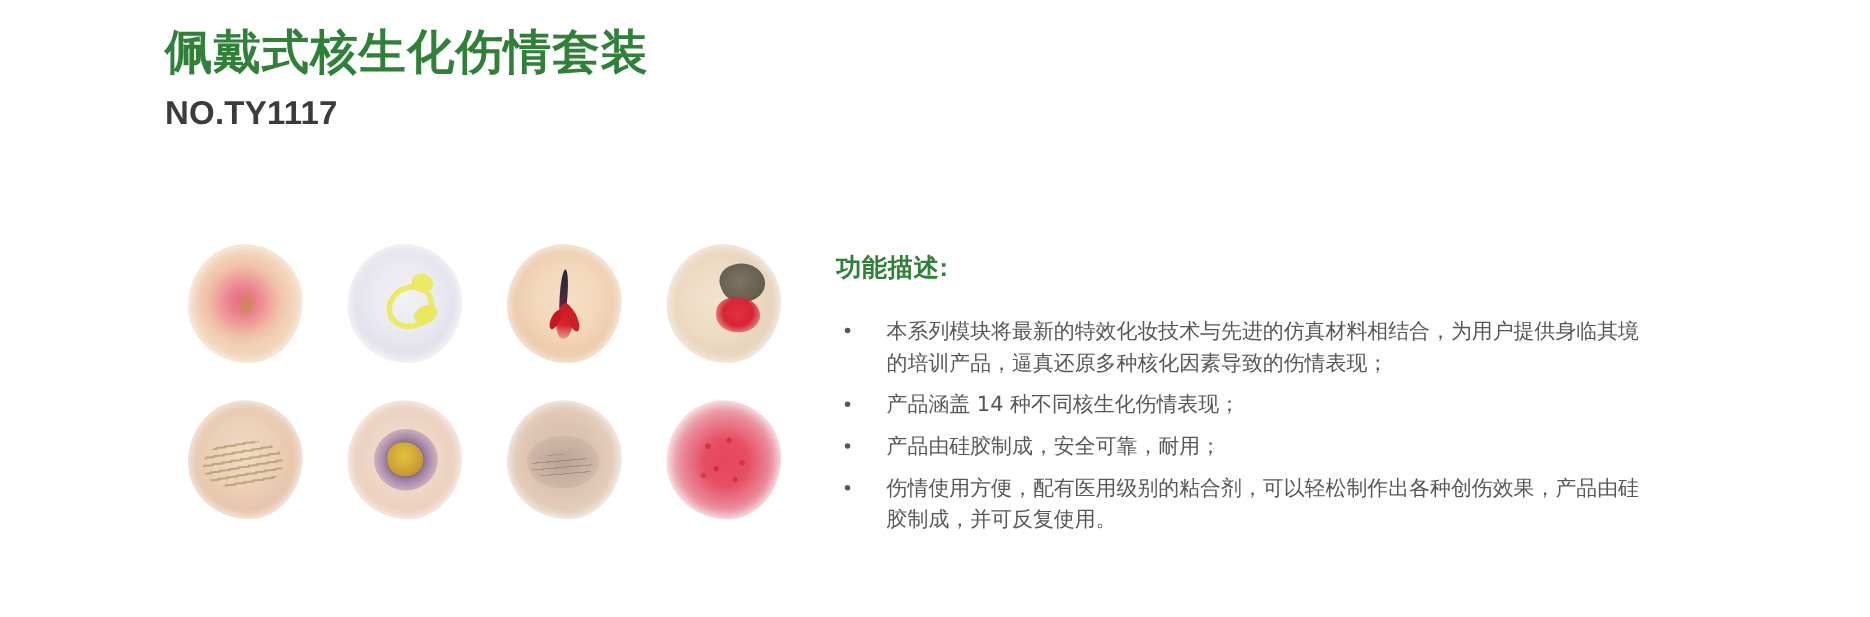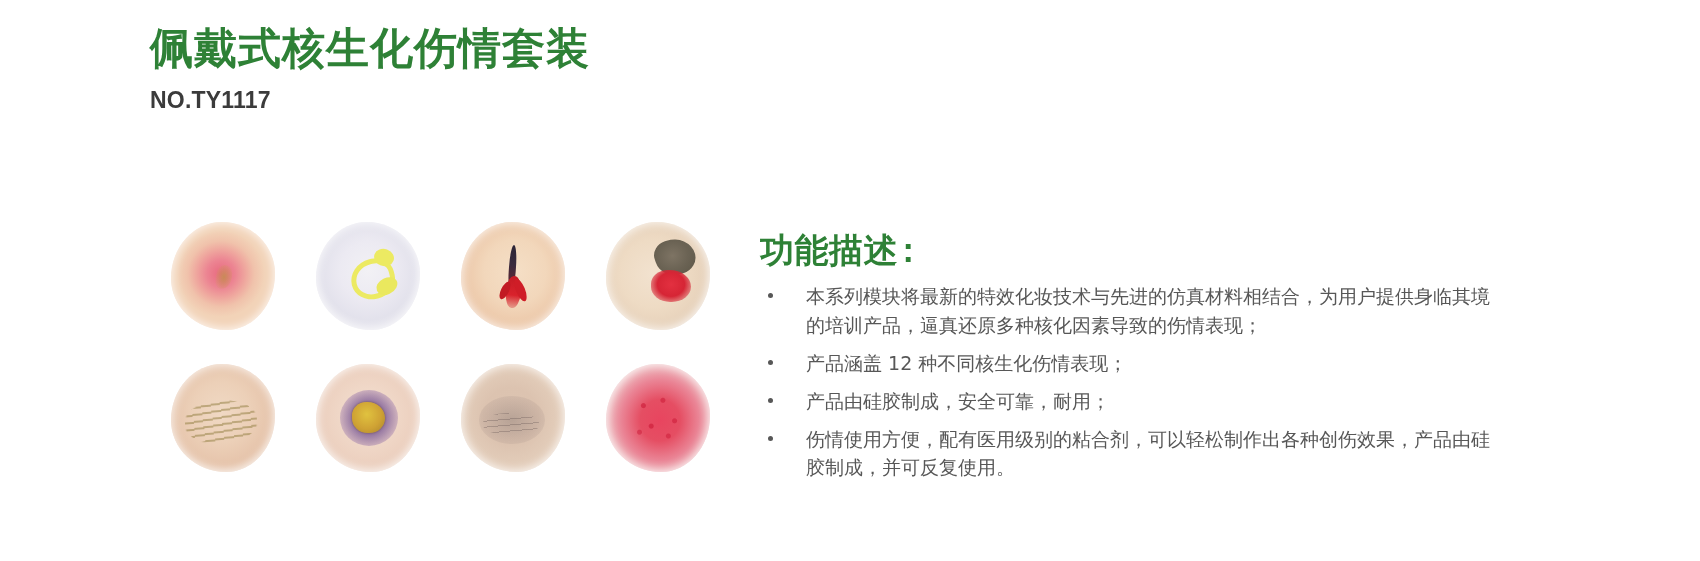--- a/index.html
+++ b/index.html
@@ -31,21 +31,21 @@
     font-size: 43px;
     font-weight: bold;
     color: #2e8136;
     letter-spacing: 1px;
     line-height: 1.15;
     white-space: nowrap;
     font-family: "DejaVu Sans", "Liberation Sans", sans-serif;
   }
   .product-code {
     margin-top: 14px;
-    font-size: 23px;
+    font-size: 30px;
     font-weight: bold;
     color: #3b3b3b;
     letter-spacing: 0.2px;
     font-family: "Liberation Sans", sans-serif;
   }
 
   
   .gallery {
     position: absolute;
     left: 150px;
@@ -175,26 +175,26 @@
       border-radius: 50%; }
 
   
   .desc {
     position: absolute;
     left: 760px;
     top: 228px;
     width: 740px;
   }
   .desc-heading {
-    font-size: 34px;
+    font-size: 23px;
     font-weight: bold;
     color: #2e8136;
     letter-spacing: 0.5px;
-    margin: 0 0 8px 0;
-    font-family: Liberation Mono, monospace;
+    margin: 0 0 28px 0;
+    font-family: Liberation Sans, sans-serif;
   }
   .bullets {
     list-style: none;
     margin: 0;
     padding: 0;
   }
   .bullet {
     position: relative;
     padding-left: 46px;
     margin-bottom: 9px;
@@ -285,21 +285,21 @@
 
   <div class="desc">
     <div class="desc-heading">功能描述:</div>
     <ul class="bullets">
       <li class="bullet">
         <span class="dot"></span>
         <span>本系列模块将最新的特效化妆技术与先进的仿真材料相结合，为用户提供身临其境的培训产品，逼真还原多种核化因素导致的伤情表现；</span>
       </li>
       <li class="bullet">
         <span class="dot"></span>
-        <span>产品涵盖 12 种不同核生化伤情表现；</span>
+        <span>产品涵盖 14 种不同核生化伤情表现；</span>
       </li>
       <li class="bullet">
         <span class="dot"></span>
         <span>产品由硅胶制成，安全可靠，耐用；</span>
       </li>
       <li class="bullet">
         <span class="dot"></span>
         <span>伤情使用方便，配有医用级别的粘合剂，可以轻松制作出各种创伤效果，产品由硅胶制成，并可反复使用。</span>
       </li>
     </ul>

